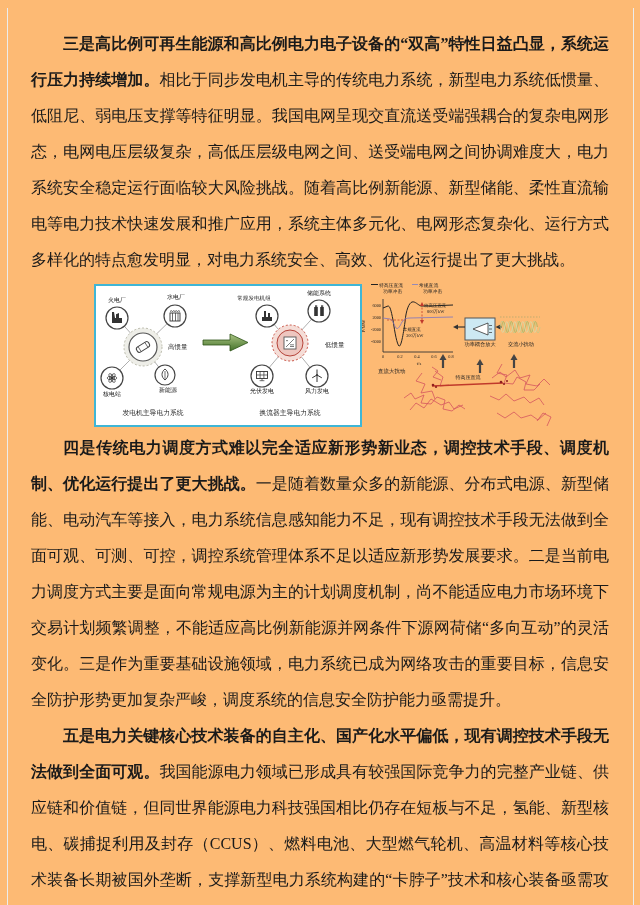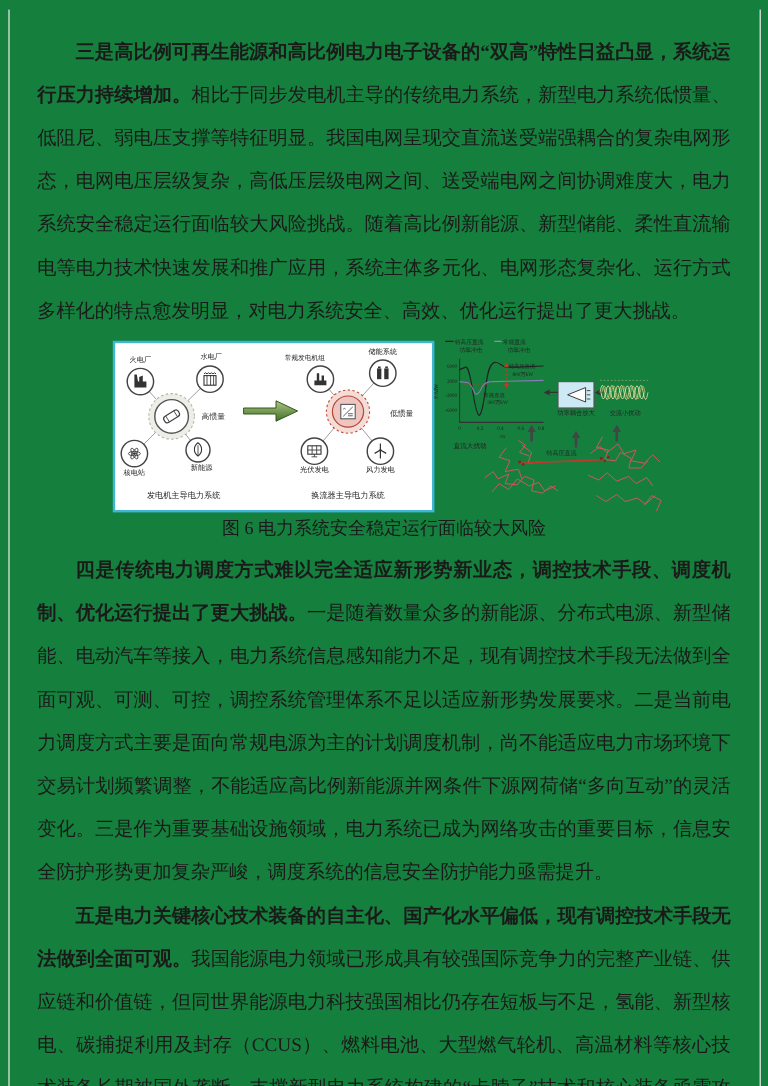--- a/index.html
+++ b/index.html
@@ -1,20 +1,20 @@
 <!DOCTYPE html>
 <html><head>
 <meta charset="utf-8">
 <style>
   html,body{margin:0;padding:0;}
   body{
     width:640px;height:905px;background:#ffffff;overflow:hidden;
     font-family:"Liberation Serif","DejaVu Serif",serif;color:#1a1a1a;
   }
-  .page{position:relative;width:640px;height:905px;background:#15803d;}
+  .page{position:relative;width:640px;height:905px;background:#fdba74;}
   .edge{position:absolute;top:8px;bottom:0;width:1px;background:#ececec;}
   .edge.l{left:7px}.edge.r{right:6px}
   .content{padding:26px 31px 0 31px;}
   p.para{
     margin:0;font-size:16px;line-height:36px;text-align:justify;
     text-indent:2em;word-break:break-all;
   }
   p.para b{font-weight:bold;}
   .figure-wrap{width:520px;height:152px;margin:0 0 0 61px;}
   .fig-caption{
@@ -211,20 +211,19 @@
               <circle cx="344" cy="109" r="1.1"></circle>
             <circle cx="409" cy="104" r="1.3"></circle>
               <circle cx="412" cy="106" r="1.1"></circle>
               <circle cx="415" cy="103" r="1"></circle>
           </g>
           <text x="376" y="101" font-size="5" text-anchor="middle" fill="#444">特高压直流</text>
         </g>
       </svg>
     </div>
 
-    <div class="fig-caption">图 6  电力系统安全稳定运行面临较大风险</div>
 
     <p class="para"><b>四是传统电力调度方式难以完全适应新形势新业态，调控技术手段、调度机制、优化运行提出了更大挑战。</b><span>一是随着数量众多的新能源、分布式电源、新型储能、电动汽车等接入，电力系统信息感知能力不足，现有调控技术手段无法做到全面可观、可测、可控，调控系统管理体系不足以适应新形势发展要求。二是当前电力调度方式主要是面向常规电源为主的计划调度机制，尚不能适应电力市场环境下交易计划频繁调整，不能适应高比例新能源并网条件下源网荷储“多向互动”的灵活变化。三是作为重要基础设施领域，电力系统已成为网络攻击的重要目标，信息安全防护形势更加复杂严峻，调度系统的信息安全防护能力亟需提升。</span></p>
 
     <p class="para"><b>五是电力关键核心技术装备的自主化、国产化水平偏低，现有调控技术手段无法做到全面可观。</b><span>我国能源电力领域已形成具有较强国际竞争力的完整产业链、供应链和价值链，但同世界能源电力科技强国相比仍存在短板与不足，氢能、新型核电、碳捕捉利用及封存（CCUS）、燃料电池、大型燃气轮机、高温材料等核心技术装备长期被国外垄断，支撑新型电力系统构建的“卡脖子”技术和核心装备亟需攻关突破。需要加强政策引导，激发创新潜力，打造新型电力系统多维技术路线推动能源电力全产业链融通发展。</span></p>
 
   </div>
 </div>
 
 </body></html>

